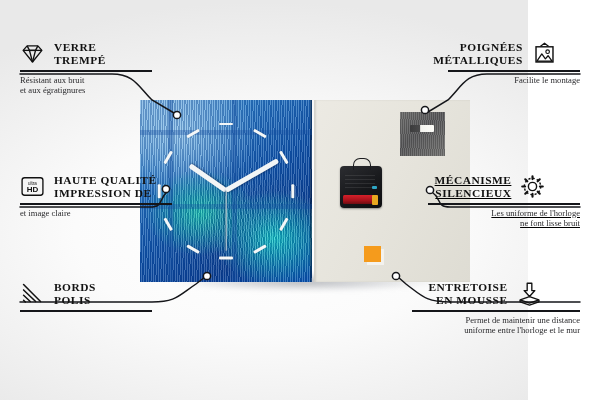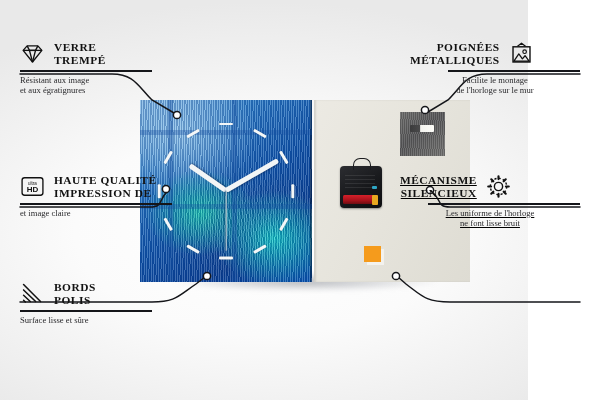--- a/index.html
+++ b/index.html
@@ -13,34 +13,34 @@
     background:
       radial-gradient(ellipse 420px 230px at 50% 58%, #ffffff 0%, #fbfbfb 45%, #f2f2f2 72%, #e9e9e9 100%),
       linear-gradient(160deg,#ffffff 0%,#fdfdfd 40%,#efefef 100%);
   }
   .wire{position:absolute;left:0;top:0;width:600px;height:400px;pointer-events:none;}
 
   
   .feat{position:absolute;}
   .feat .headrow{display:flex;align-items:center;gap:9px;}
   .feat.left .headrow{justify-content:flex-start;}
-  .feat.right .headrow{justify-content:flex-start;}
+  .feat.right .headrow{justify-content:center;}
   .ttl{
     font-family:"Liberation Serif", serif;
     font-weight:700;letter-spacing:.045em;
     font-size:11.4px;line-height:12.6px;color:#111;
     text-transform:uppercase;
   }
   .feat.right .ttl{text-align:right;}
   .rule{height:1.4px;background:#15161a;margin-top:3px;}
   .sub{
     font-family:"Liberation Serif", serif;
     font-size:8.6px;line-height:10.4px;color:#2a2a2d;margin-top:3px;
   }
-  .feat.right .sub{text-align:center;}
+  .feat.right .sub{text-align:right;}
   .ico{width:25px;height:25px;flex:0 0 25px;display:block;}
 
   
   #product{position:absolute;left:140px;top:100px;width:330px;height:182px;}
   #shadow{
     position:absolute;left:132px;top:272px;width:348px;height:26px;
     background:radial-gradient(ellipse 50% 50% at 50% 38%, rgba(90,95,105,.42) 0%, rgba(120,125,135,.16) 52%, rgba(255,255,255,0) 78%);
     filter:blur(2px);
   }
   #face{
@@ -175,21 +175,21 @@
             <path d="M10.6 10.5 L17.4 10.5"></path>
         </g>
       </svg>
       <div>
         <div class="ttl">VERRE</div>
         <div class="ttl">TREMPÉ</div>
       </div>
     </div>
     <div class="rule" style="width:132px;margin-top:4px;"></div>
     <div class="sub">
-      <div>Résistant aux image</div>
+      <div>Résistant aux bruit</div>
       <div>et aux égratignures</div>
     </div>
   </div>
 
   <div class="feat left" style="left:20px;top:174px;width:190px;">
     <div class="headrow">
       <svg class="ico" viewBox="0 0 30 28">
         <rect x="2.5" y="3.5" width="25" height="21" rx="3" fill="none" stroke="#111" stroke-width="1.6"></rect>
         <text x="15" y="12.4" font-family="Liberation Sans, sans-serif" font-size="5.4" fill="#111" text-anchor="middle">ultra</text>
         <text x="15" y="21.2" font-family="Liberation Sans, sans-serif" font-size="9.6" font-weight="bold" fill="#111" text-anchor="middle">HD</text>
@@ -214,42 +214,38 @@
           <path d="M4 16 L11.5 23"></path>
             <path d="M4 21.5 L6 23.5"></path>
         </g>
       </svg>
       <div>
         <div class="ttl">BORDS</div>
         <div class="ttl">POLIS</div>
       </div>
     </div>
     <div class="rule" style="width:132px;margin-top:4px;"></div>
-    <div class="sub">
-      <div>Surface lisse et sûre</div>
-    </div>
   </div>
 
   <div class="feat right" style="left:410px;top:41px;width:170px;">
     <div class="headrow">
       <div>
         <div class="ttl">POIGNÉES</div>
         <div class="ttl">MÉTALLIQUES</div>
       </div>
       <svg class="ico" viewBox="0 0 28 28">
         <path d="M9.5 6 L14 2.5 L18.5 6" fill="none" stroke="#111" stroke-width="1.4" stroke-linejoin="round"></path>
         <rect x="4.5" y="6.5" width="19" height="17" fill="none" stroke="#111" stroke-width="1.6"></rect>
         <circle cx="17.5" cy="12" r="2" fill="none" stroke="#111" stroke-width="1.3"></circle>
         <path d="M5.5 22.5 L11 14.5 L15 20 L18 16.5 L22.5 22.5 Z" fill="none" stroke="#111" stroke-width="1.4" stroke-linejoin="round"></path>
       </svg>
     </div>
     <div class="rule" style="width:132px;margin-top:4px;margin-left:38px;"></div>
     <div class="sub">
       <div>Facilite le montage</div>
-      <div>de l'horloge sur le mur</div>
     </div>
   </div>
 
   <div class="feat right" style="left:400px;top:174px;width:180px;text-decoration:underline;">
     <div class="headrow">
       <div>
         <div class="ttl">MÉCANISME</div>
         <div class="ttl">SILENCIEUX</div>
       </div>
       <svg class="ico" viewBox="0 0 28 28">
@@ -261,14 +257,34 @@
         </g>
       </svg>
     </div>
     <div class="rule" style="width:152px;margin-top:4px;margin-left:28px;"></div>
     <div class="sub">
       <div>Les uniforme de l'horloge</div>
       <div>ne font lisse bruit</div>
     </div>
   </div>
 
+  <div class="feat right" style="left:390px;top:281px;width:190px;">
+    <div class="headrow">
+      <div>
+        <div class="ttl">ENTRETOISE</div>
+        <div class="ttl">EN MOUSSE</div>
+      </div>
+      <svg class="ico" viewBox="0 0 28 28">
+        <g fill="none" stroke="#111" stroke-width="1.5" stroke-linejoin="round">
+          <path d="M11.4 2.5 h5.2 v8.2 h3.4 L14 17.4 L8 10.7 h3.4 Z"></path>
+          <path d="M14 17.6 L24.5 21.2 L14 24.8 L3.5 21.2 Z"></path>
+          <path d="M3.5 21.2 v2.1 L14 26.9 L24.5 23.3 v-2.1"></path>
+        </g>
+      </svg>
+    </div>
+    <div class="rule" style="width:168px;margin-top:4px;margin-left:22px;"></div>
+    <div class="sub">
+      <div>Permet de maintenir une distance</div>
+      <div>uniforme entre l'horloge et le mur</div>
+    </div>
+  </div>
 
 </div>
 
 </body></html>

